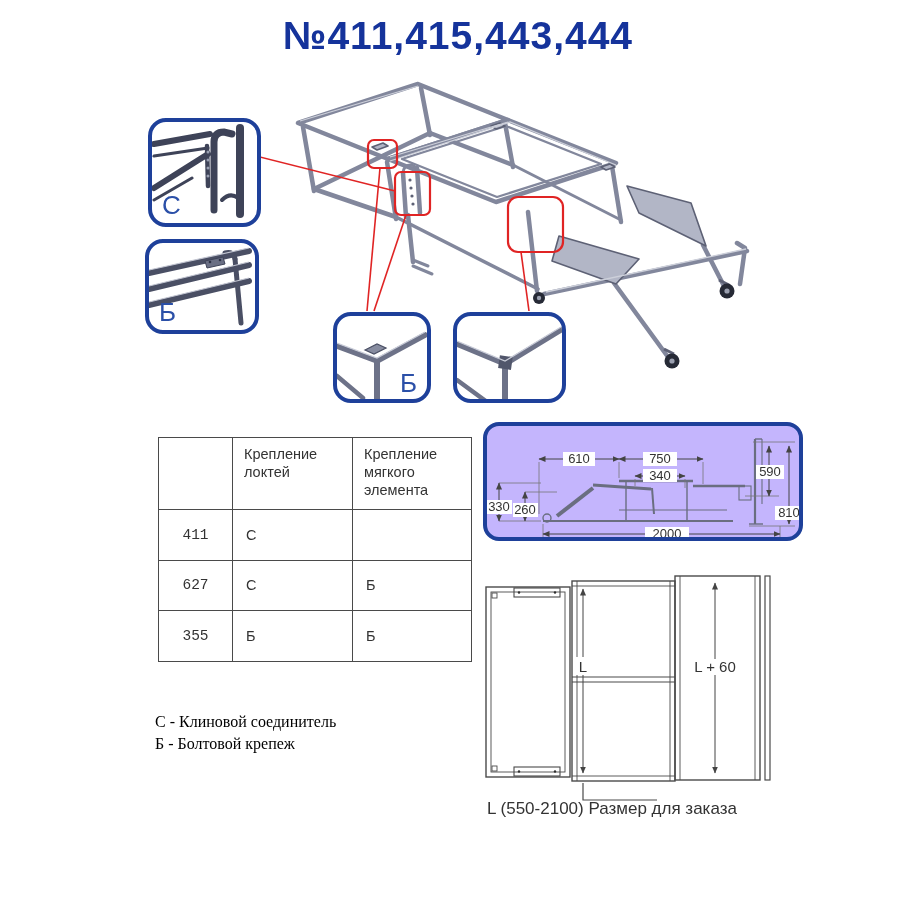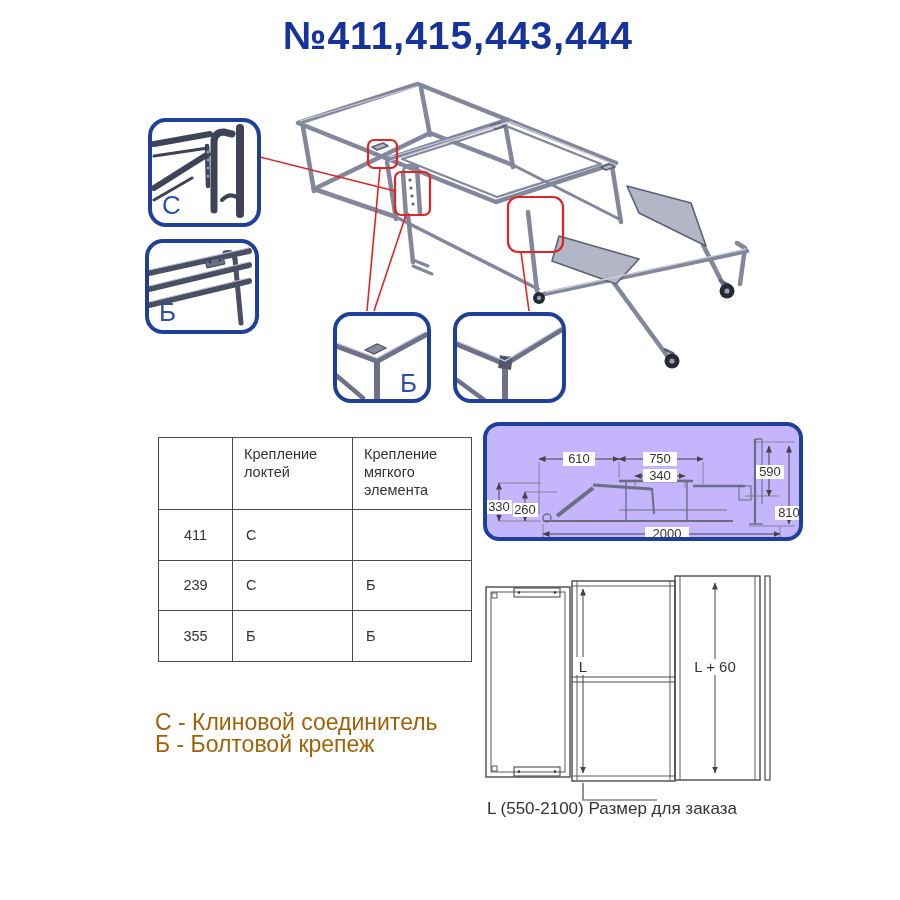--- a/index.html
+++ b/index.html
@@ -10,23 +10,23 @@
          color:#15339b;letter-spacing:1px;margin-left:8px;}
   .callout-box{box-sizing:border-box;border:4px solid #1e409a;border-radius:18px;
                background:#fff;overflow:hidden;}
   .callout-box svg{position:absolute;left:0;top:0;width:100%;height:100%;}
   .callout-label{position:absolute;font-size:26px;color:#2b50a8;line-height:1;z-index:3;}
   .lbl-bl{left:10px;bottom:5px;}
   .lbl-br{right:10px;bottom:3px;}
   #spec-table{left:158px;top:437px;border-collapse:collapse;table-layout:fixed;border-radius:10px;}
   #spec-table td{border:1.5px solid #4a4a4a;color:#333;font-size:14.5px;background:#fff;}
   #spec-table .hdr{vertical-align:top;padding:7px 8px 0 11px;line-height:1.25;height:64px;}
-  #spec-table .model{width:54px;text-align:center;height:47.5px;}
+  #spec-table .model{width:54px;text-align:center;height:47.5px;font-family:Liberation Mono, monospace;}
   #spec-table .mark{padding-left:13px;}
-  #legend{left:155px;top:711px;font-size:23px;color:#a16207;line-height:22px;}
+  #legend{left:155px;top:711px;font-size:16px;color:#000000;line-height:22px;font-family:Liberation Serif, serif;}
   #dim-box{left:458px;top:422px;width:320px;height:119px;box-sizing:border-box;
            border:4px solid #1e409a;border-radius:16px;background:#c4b5fd;margin-left:25px;}
   #dim-box svg{position:absolute;left:0;top:0;}
   #order-note{left:487px;top:799px;font-size:17px;color:#333;}
   #notes{left:127px;top:787px;font-size:18.5px;color:#1e4daf;line-height:21.5px;}
   svg text{font-family:"Liberation Sans", sans-serif;}
   .dimtxt{font-size:13px;fill:#333;}
   .dimtxt2{font-size:15px;fill:#333;}
 </style>
 </head>
@@ -187,21 +187,21 @@
       <td class="hdr" style="width:54px"></td>
       <td class="hdr" style="width:100px">Крепление локтей</td>
       <td class="hdr" style="width:99px">Крепление мягкого элемента</td>
     </tr>
     <tr>
       <td class="model">411</td>
       <td class="mark">С</td>
       <td class="mark"></td>
     </tr>
     <tr>
-      <td class="model">239</td>
+      <td class="model">627</td>
       <td class="mark">С</td>
       <td class="mark">Б</td>
     </tr>
     <tr>
       <td class="model">355</td>
       <td class="mark">Б</td>
       <td class="mark">Б</td>
     </tr>
   </tbody>
     </table>

